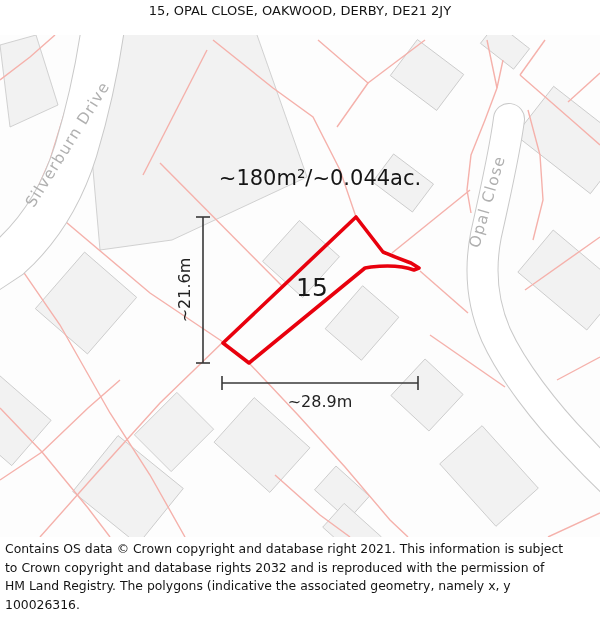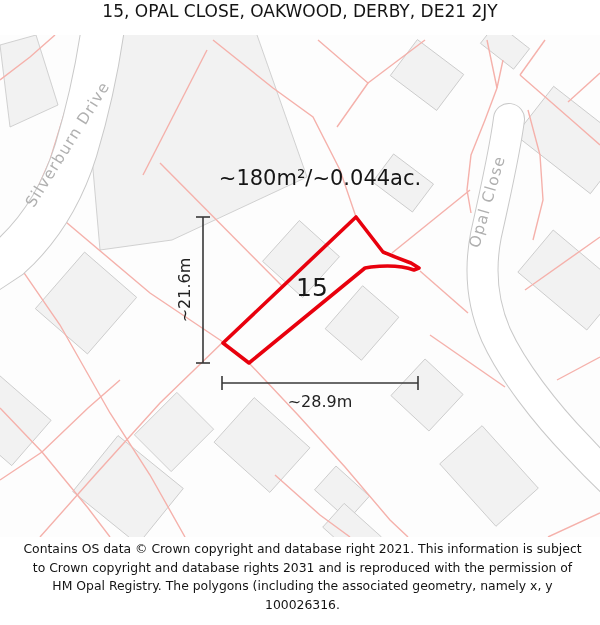--- a/index.html
+++ b/index.html
@@ -3,29 +3,29 @@
 <meta charset="utf-8">
 <style>
   html,body{margin:0;padding:0;}
   body{
     width:600px;height:625px;overflow:hidden;background:#ffffff;
     font-family:"DejaVu Sans", sans-serif;color:var(--c-text,#141414);
     position:relative;
   }
   .header{
     height:35px;box-sizing:border-box;padding-top:3px;
-    text-align:center;font-size:17px;line-height:16px;color:var(--c-text,#141414);
+    text-align:center;font-size:13px;line-height:16px;color:var(--c-text,#141414);
   }
   .map-wrap{
     height:502px;position:relative;overflow:hidden;background:var(--c-map_bg,#fdfdfd);
   }
   .map-wrap svg{display:block;}
   .footer{
     height:88px;box-sizing:border-box;padding:3px 0 14px 5px;
-    font-size:12.4px;line-height:18.6px;color:var(--c-text,#141414);text-align:center;
+    font-size:12.4px;line-height:18.6px;color:var(--c-text,#141414);
   }
   .footer div{white-space:nowrap;}
   
   .parcel-line{fill:none;stroke:var(--c-parcel_line,#f5b1ab);stroke-width:1.4;}
   .building{fill:var(--c-building_fill,#f2f2f2);stroke:var(--c-building_stroke,#c6c6c6);stroke-width:0.8;}
   .road-casing{fill:none;stroke:var(--c-road_casing,#c9c9c9);stroke-width:1;}
   .road-fill{fill:none;stroke:var(--c-road_fill,#ffffff);}
   .prop-outline{fill:none;stroke:var(--c-property_outline,#e8000d);stroke-width:3.6;stroke-linejoin:round;}
   .dim{stroke:var(--c-dimension,#383838);stroke-width:1.6;fill:none;}
   text{font-family:"DejaVu Sans", sans-serif;}
@@ -152,16 +152,16 @@
   <text class="street-label" transform="translate(492,168) rotate(-74)" text-anchor="middle">Opal Close</text>
   <text class="area-label" x="320" y="150" text-anchor="middle">~180m²/~0.044ac.</text>
   <text class="prop-number" x="312" y="261" text-anchor="middle">15</text>
   <text class="dim-label" transform="translate(190,255) rotate(-90)" text-anchor="middle">~21.6m</text>
   <text class="dim-label" x="320" y="372" text-anchor="middle">~28.9m</text>
 </svg>
 </div>
 
 <div class="footer">
   <div>Contains OS data © Crown copyright and database right 2021. This information is subject</div>
-  <div>to Crown copyright and database rights 2031 and is reproduced with the permission of</div>
-  <div>HM Opal Registry. The polygons (including the associated geometry, namely x, y</div>
+  <div>to Crown copyright and database rights 2032 and is reproduced with the permission of</div>
+  <div>HM Land Registry. The polygons (indicative the associated geometry, namely x, y</div>
   <div>100026316.</div>
 </div>
 
 </body></html>

